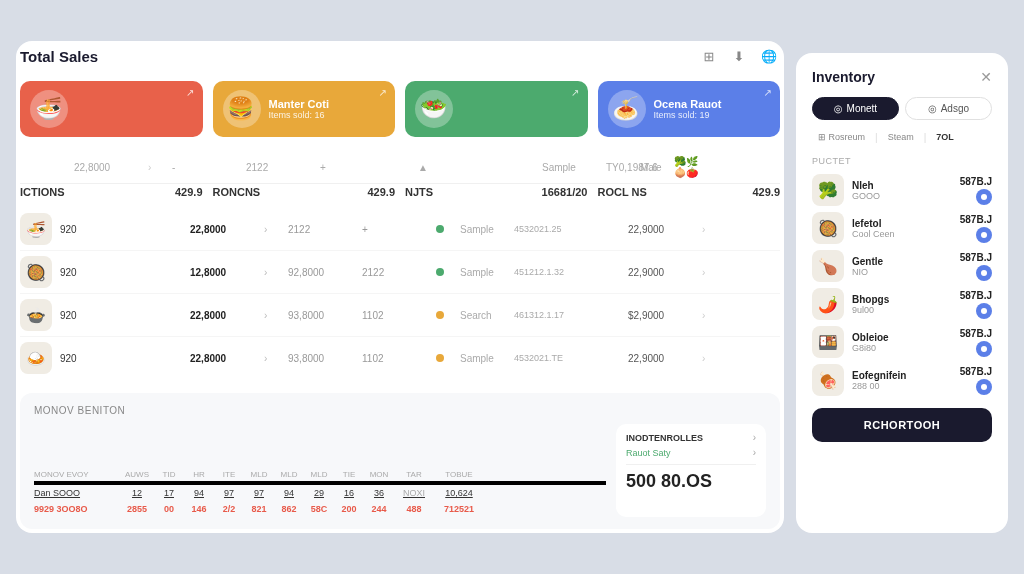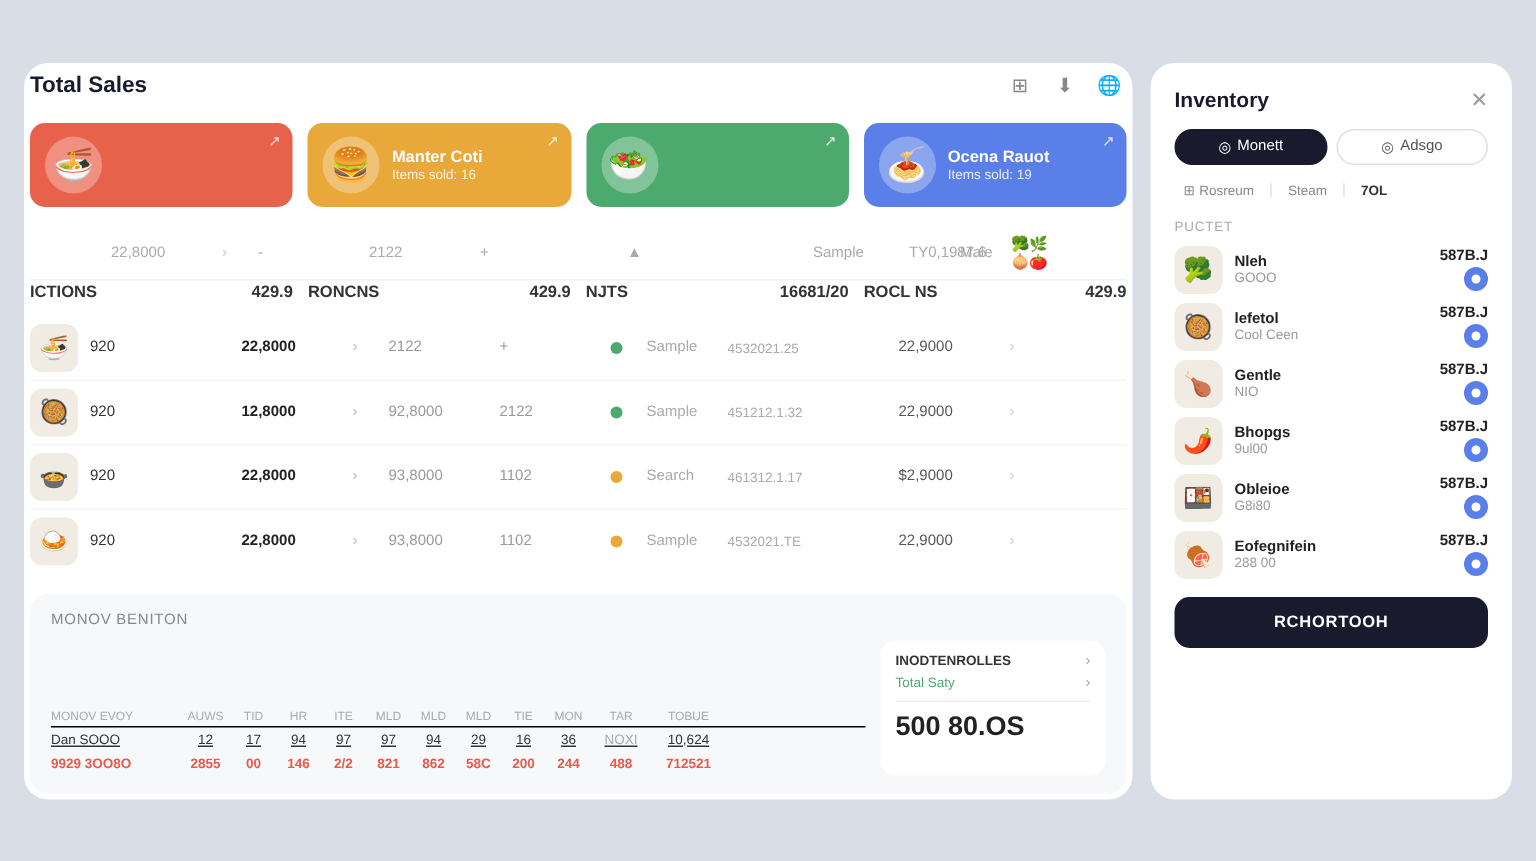--- a/index.html
+++ b/index.html
@@ -132,22 +132,23 @@
       border-radius: 12px;
       padding: 12px 14px;
     }
     .analytics-title { font-size: 10px; color: #888; margin-bottom: 8px; font-weight: 500; letter-spacing: 0.5px; }
 
     
     .right-panel {
       background: #fff;
       border-radius: 16px;
       padding: 16px;
-      width: 241px;
+      width: 212px;
       flex-shrink: 0;
+      margin-top: 12px;
     }
     .right-header {
       display: flex;
       align-items: center;
       justify-content: space-between;
       margin-bottom: 12px;
     }
     .right-title {
       font-size: 14px;
       font-weight: 700;
@@ -399,21 +400,21 @@
         <div style="font-size:10px;">22,9000</div>
         <div style="color:#ccc;">›</div>
       </div>
     </div>
 
     <div class="analytics-section">
       <div class="analytics-title">MONOV BENITON</div>
       <div style="display:flex;gap:10px;">
         <div style="flex:1;">
 
-          <div style="display:grid;grid-template-columns:85px 32px 28px 28px 28px 28px 28px 28px 28px 28px 38px 48px;gap:2px;font-size:8px;color:#aaa;padding:2px 0;border-bottom:1px solid #000000;margin-top:44px;">
+          <div style="display:grid;grid-template-columns:85px 32px 28px 28px 28px 28px 28px 28px 28px 28px 38px 48px;gap:2px;font-size:8px;color:#aaa;padding:2px 0;border-bottom:4px solid #000000;margin-top:44px;">
             <div>MONOV EVOY</div>
             <div style="text-align:center;">AUWS</div>
             <div style="text-align:center;">TID</div>
             <div style="text-align:center;">HR</div>
             <div style="text-align:center;">ITE</div>
             <div style="text-align:center;">MLD</div>
             <div style="text-align:center;">MLD</div>
             <div style="text-align:center;">MLD</div>
             <div style="text-align:center;">TIE</div>
             <div style="text-align:center;">MON</div>
@@ -451,21 +452,21 @@
             <div style="text-align:center;">712521</div>
           </div>
         </div>
 
         <div style="width:150px;background:#fff;border-radius:10px;padding:8px 10px;flex-shrink:0;">
           <div style="display:flex;align-items:center;justify-content:space-between;margin-bottom:4px;gap:24px;">
             <span style="font-size:9px;font-weight:700;color:#333;">INODTENROLLES</span>
             <span style="color:#aaa;font-size:10px;">›</span>
           </div>
           <div style="display:flex;align-items:center;justify-content:space-between;margin-bottom:2px;">
-            <span style="font-size:9px;color:#4caa6e;">Total Saty</span>
+            <span style="font-size:9px;color:#4caa6e;">Rauot Saty</span>
             <span style="color:#aaa;font-size:10px;">›</span>
           </div>
           <div style="border-top:1px solid #f0f0f0;margin:6px 0;"></div>
           <div style="font-size:18px;font-weight:800;color:#222;">500 80.OS</div>
         </div>
       </div>
     </div>
   </div>
 
   <div class="right-panel">

